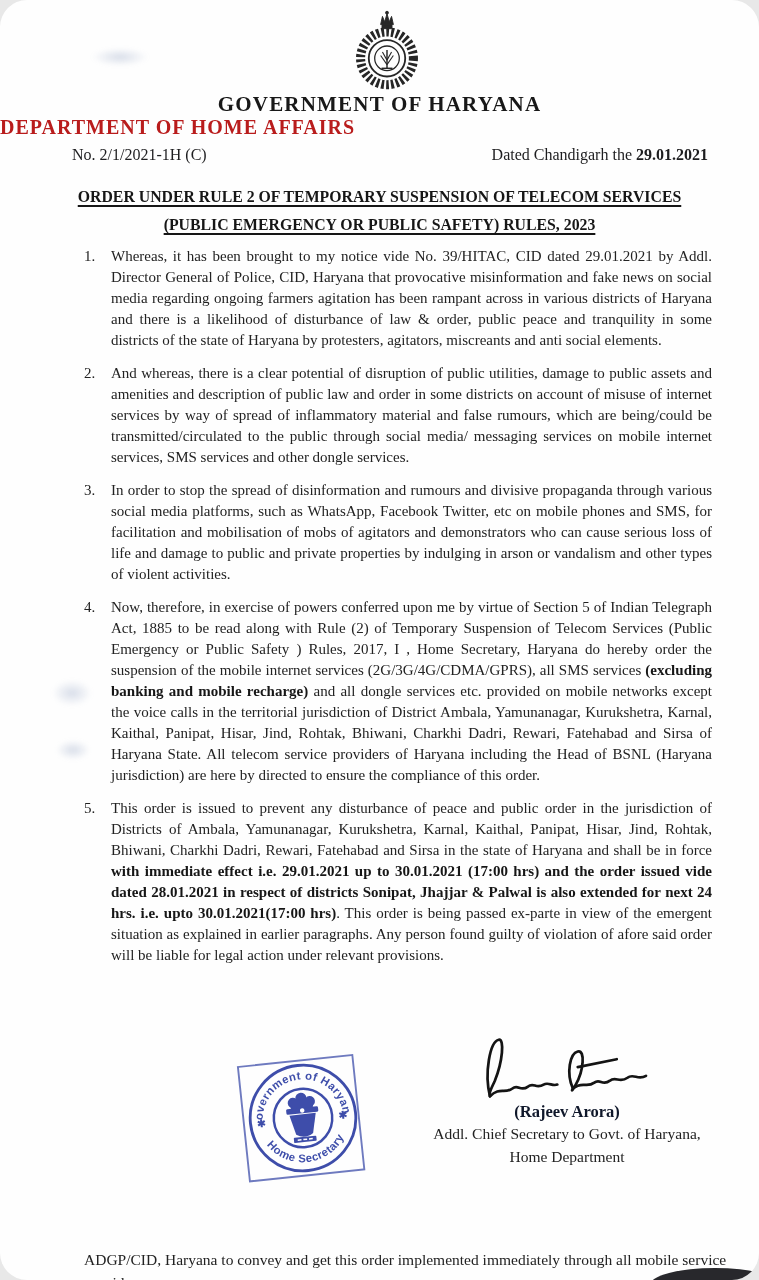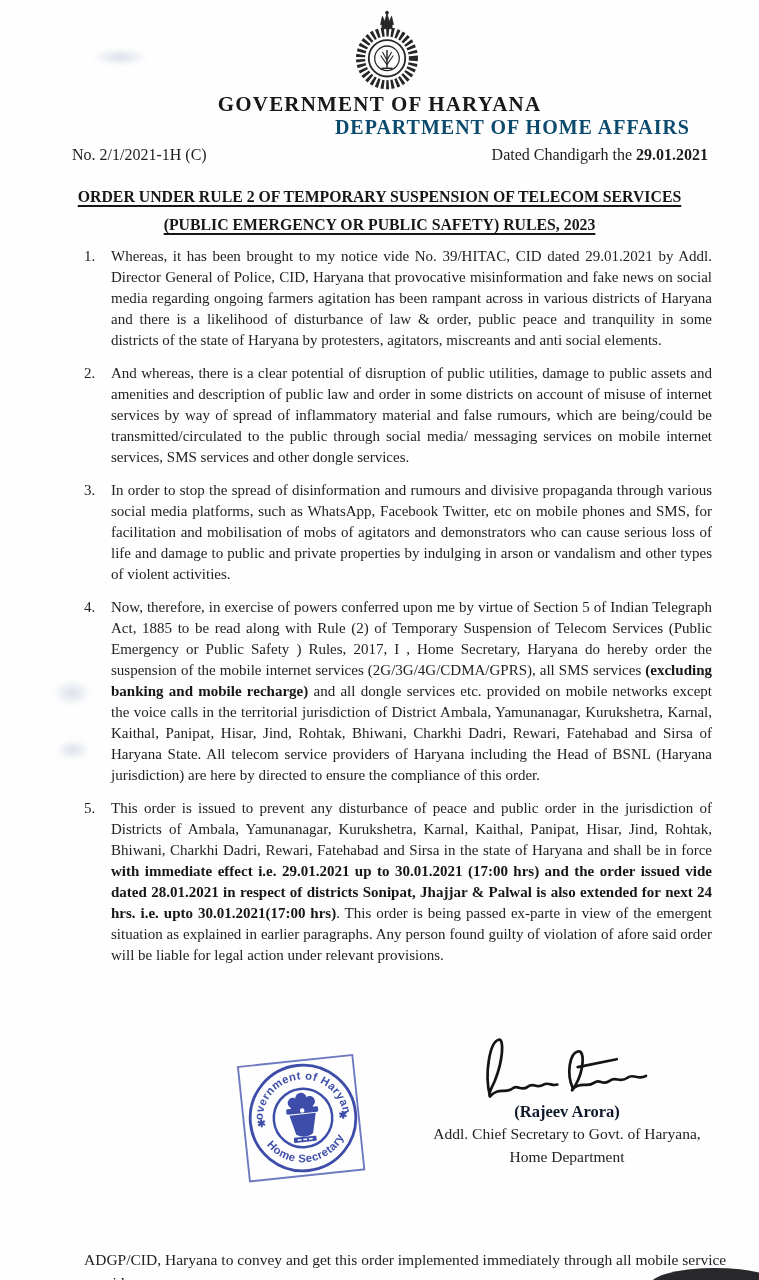--- a/index.html
+++ b/index.html
@@ -1,34 +1,35 @@
 <!DOCTYPE html>
 <html><head>
 <meta charset="utf-8">
 <style>
   html,body{margin:0;padding:0;background:#e8e8e8;}
   .screen{
     position:relative; width:759px; height:1280px; overflow:hidden;
     background:#fefefe; color:#1d1d1f;
     font-family:"Liberation Serif", serif;
+    border-radius:27px;
   }
   
   .smudge{position:absolute; border-radius:50%; pointer-events:none;
     background:radial-gradient(closest-side, rgba(120,140,180,0.28), rgba(120,140,180,0));
     filter:blur(2px);}
   .s1{left:92px; top:48px; width:56px; height:18px;}
   .s2{left:52px; top:680px; width:40px; height:26px;}
   .s3{left:56px; top:740px; width:34px; height:20px;}
 
   
   .emblem{position:absolute; left:344px; top:10px; width:86px; height:82px;}
   .org1{position:absolute; left:0; top:92px; width:759px; text-align:center;
         font-weight:700; font-size:21px; letter-spacing:1.2px; color:#181818;}
-  .org2{position:absolute; left:0; top:116px; width:690px; text-align:right;
-        font-weight:700; font-size:20px; letter-spacing:1px; color:#0c4a6e;}
+  .org2{position:absolute; left:0; top:116px; width:690px; text-align:left;
+        font-weight:700; font-size:20px; letter-spacing:1px; color:#b91c1c;}
 
   .refrow{position:absolute; left:72px; top:146px; width:636px; display:flex;
           justify-content:space-between; font-size:16px;gap:30px;}
   .dateline b{font-weight:700;}
 
   .ordertitle{position:absolute; left:0; top:183px; width:759px; text-align:center;
       font-weight:700; font-size:15.8px; color:#161616; line-height:28px;}
   .ordertitle .tline{display:inline-block; text-decoration:underline;
       text-underline-offset:3px; text-decoration-thickness:1.5px;text-align:right;}
 

